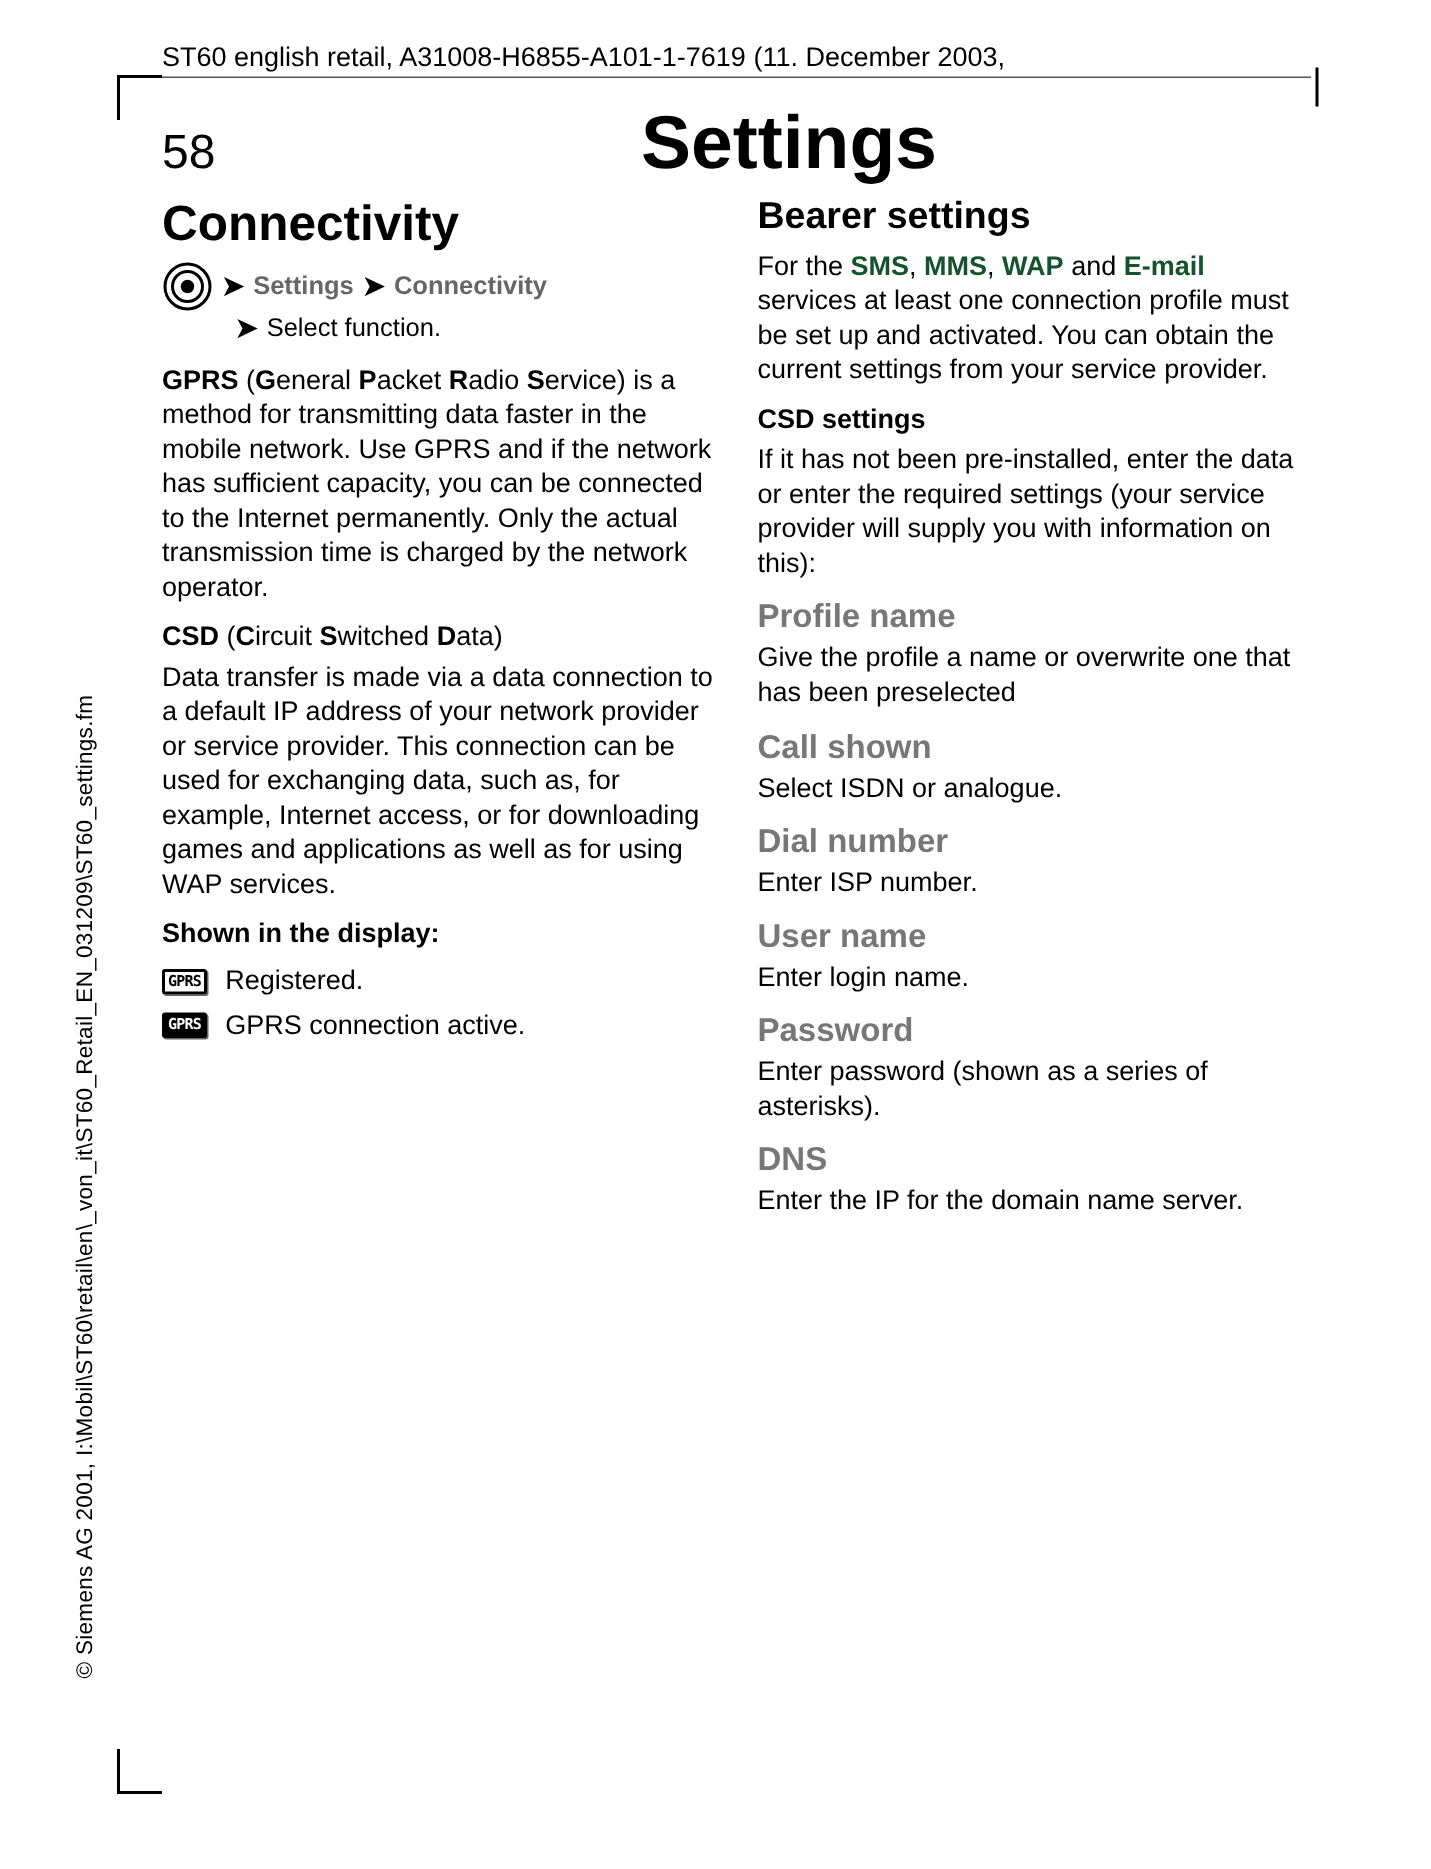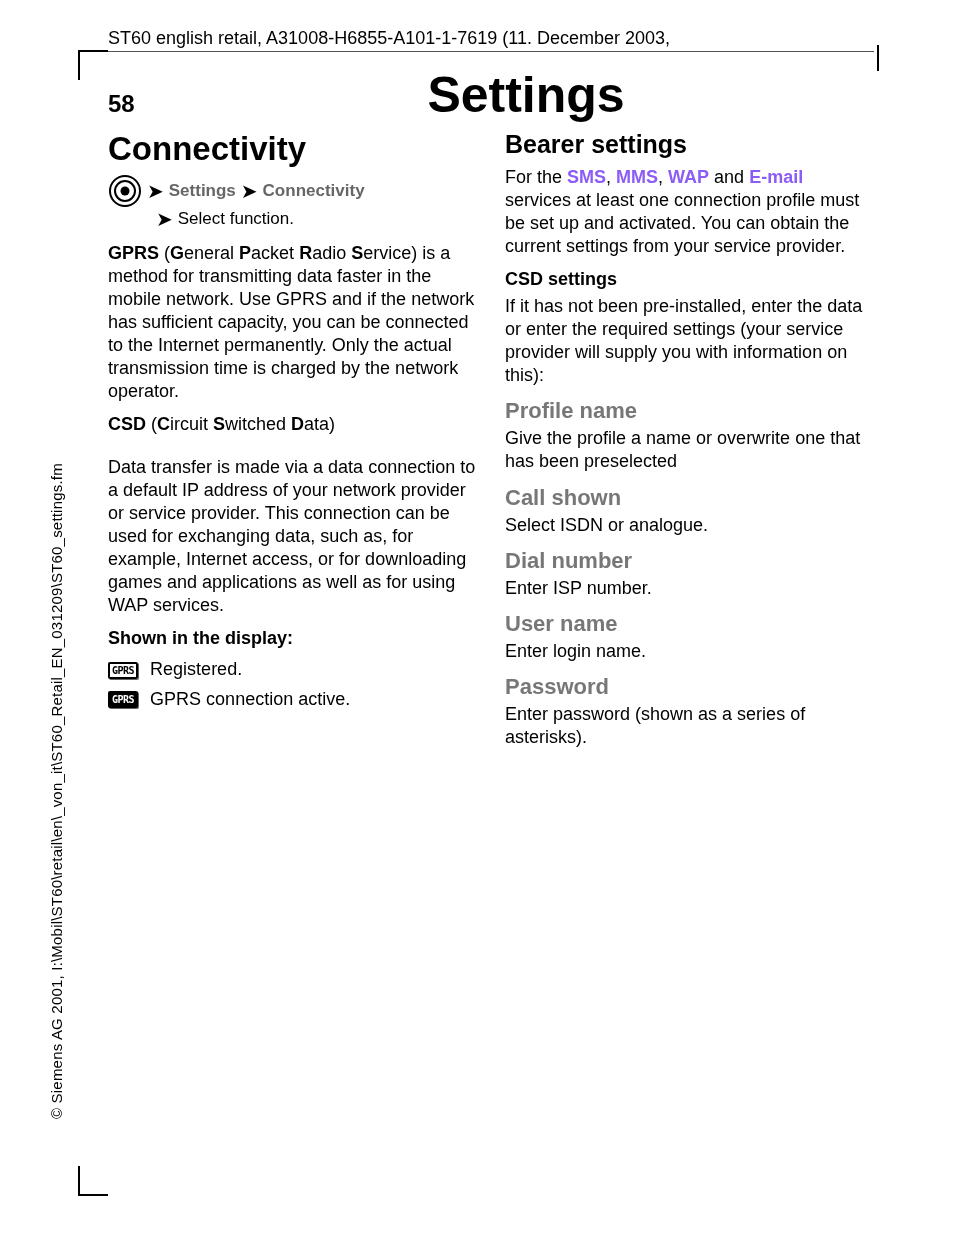--- a/index.html
+++ b/index.html
@@ -50,22 +50,22 @@
     border-bottom: 1.5px solid #555;
     padding-bottom: 2px;
     margin-bottom: 14px;
   }
   .page-number-line {
     display: flex;
     align-items: baseline;
     margin-bottom: 4px;
   }
   .page-num {
-    font-size: 24px;
-    font-weight: bold;
+    font-size: 32px;
+    font-weight: normal;
     min-width: 70px;
   }
   .title {
     font-size: 50px;
     font-weight: bold;
     text-align: center;
     flex: 1;
   }
   .columns {
     display: flex;
@@ -110,21 +110,21 @@
     font-weight: bold;
     font-size: 10px;
     line-height: 13px;
     letter-spacing: -0.5px;
     box-shadow: 1px 1px 0 #666;
     margin-right: 12px;
   }
   .gprs-badge.inverse { background:#000; color:#fff; border-color:#000; }
   .shown-row { display:flex; align-items:center; margin-bottom:6px; }
   .bold { font-weight: bold; }
-  .grey { color:#8b5cf6; }
+  .grey { color:#14532d; }
 </style>
 </head>
 <body>
 
 <div class="crop-tl"></div>
 <div class="crop-bl"></div>
 <div class="crop-right"></div>
 
 <div class="spine-text">© Siemens AG 2001, I:\Mobil\ST60\retail\en\_von_it\ST60_Retail_EN_031209\ST60_settings.fm</div>
 
@@ -155,21 +155,21 @@
         <span class="nav-bold">Connectivity</span>
       </div>
       <div class="nav-line nav-indent" style="margin-bottom:12px;">
         <span class="arrow">➤</span>
         <span>Select function.</span>
       </div>
 
       <p><span class="bold">GPRS</span><span> (</span><span class="bold">G</span><span>eneral </span><span class="bold">P</span><span>acket </span><span class="bold">R</span><span>adio </span><span class="bold">S</span><span>ervice) </span><span>is a method for transmitting data faster in the mobile network. Use GPRS and if the network has sufficient capacity, you can be connected to the Internet permanently. Only the actual transmission time is charged by the network operator.</span></p>
 
 
-      <p style="margin-bottom:20px;"><span class="bold">CSD</span><span> (</span><span class="bold">C</span><span>ircuit </span><span class="bold">S</span><span>witched </span><span class="bold">D</span><span>ata)</span></p>
+      <p style="margin-bottom:4px;"><span class="bold">CSD</span><span> (</span><span class="bold">C</span><span>ircuit </span><span class="bold">S</span><span>witched </span><span class="bold">D</span><span>ata)</span></p>
 
       <p>Data transfer is made via a data connection to a default IP address of your network provider or service provider. This connection can be used for exchanging data, such as, for example, Internet access, or for downloading games and applications as well as for using WAP services.</p>
 
       <p style="margin-bottom:8px;font-weight:bold;">Shown in the display:</p>
 
       <div class="shown-row">
         <span class="gprs-badge">GPRS</span>
         <span>Registered.</span>
       </div>
       <div class="shown-row">
@@ -194,15 +194,17 @@
 
       <div class="h4">Dial number</div>
       <p>Enter ISP number.</p>
 
       <div class="h4">User name</div>
       <p>Enter login name.</p>
 
       <div class="h4">Password</div>
       <p>Enter password (shown as a series of asterisks).</p>
 
+      <div class="h4">DNS</div>
+      <p>Enter the IP for the domain name server.</p>
     </div>
   </div>
 </div>
 
 </body></html>

